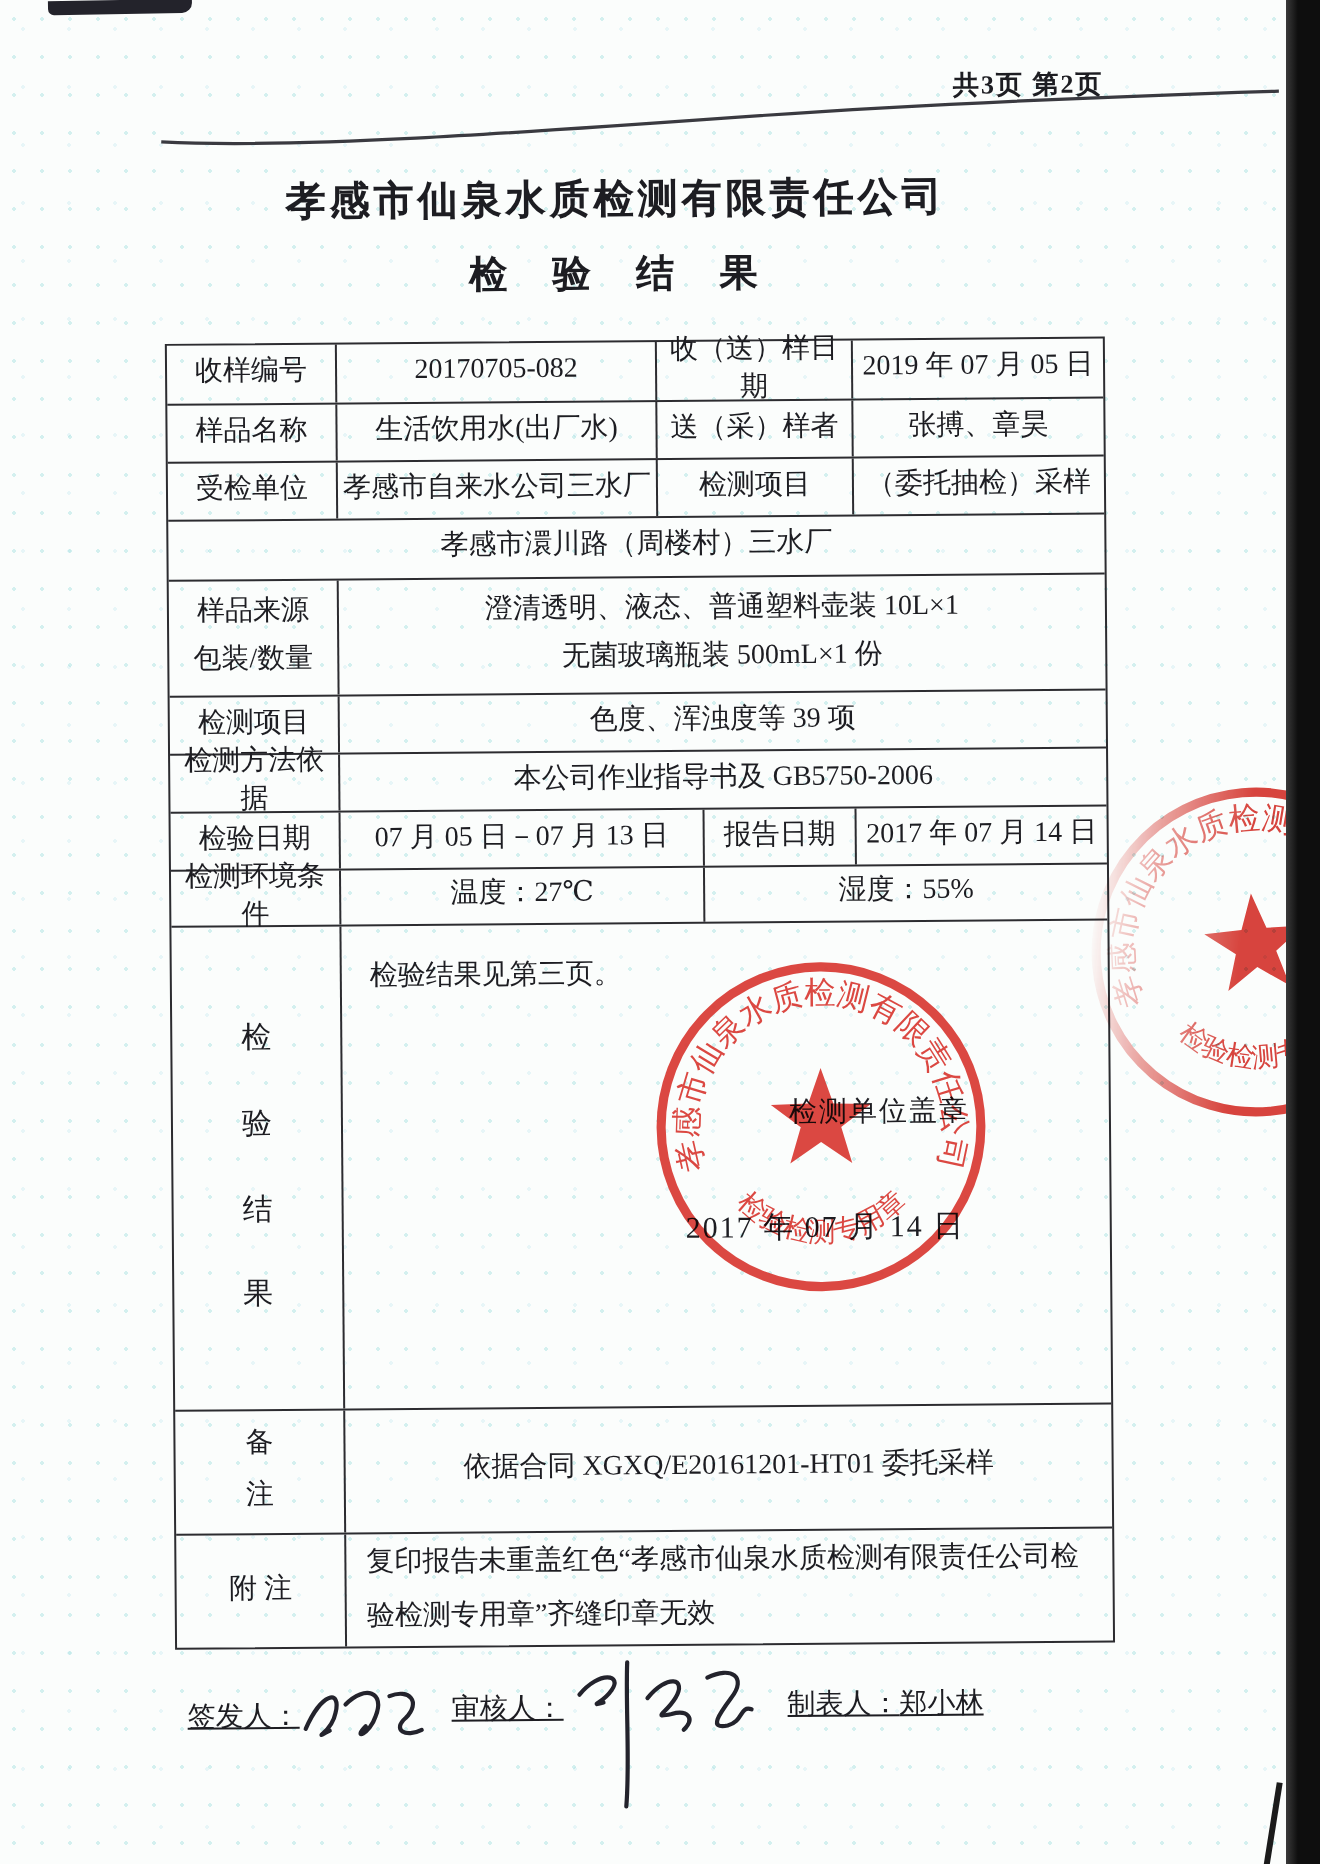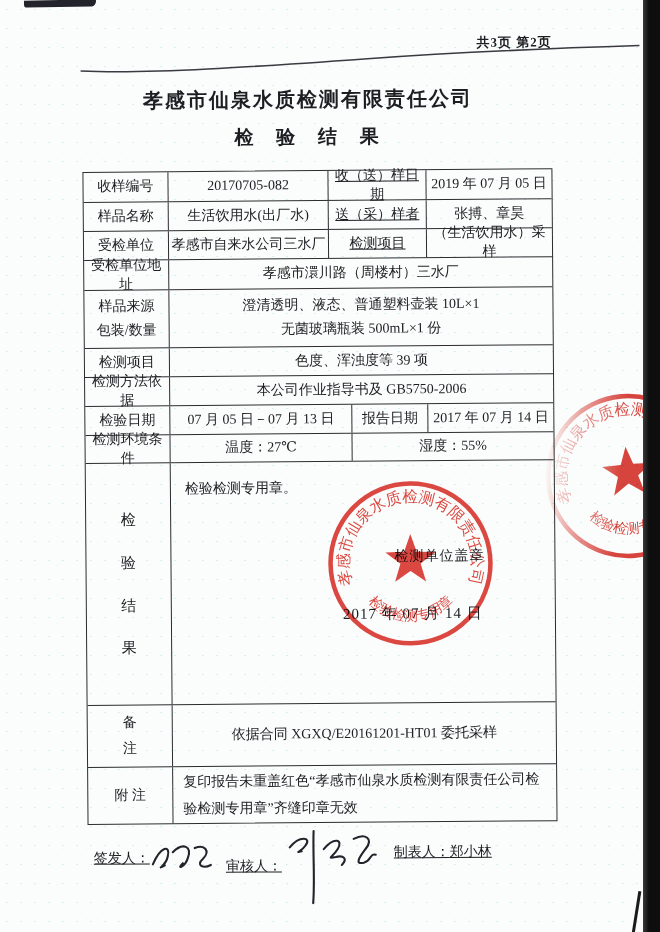--- a/index.html
+++ b/index.html
@@ -20,40 +20,40 @@
   .head-rule{position:absolute;left:0;top:0;width:660px;height:90px;}
   .company{position:absolute;left:0;top:86px;width:620px;text-align:center;font-size:20px;font-weight:bold;letter-spacing:2px;}
   .doc-title{position:absolute;left:0;top:124px;width:626px;text-align:center;font-size:19px;font-weight:bold;letter-spacing:9px;}
 
   .tbl{position:absolute;left:84px;top:170px;width:470px;border:1.6px solid #2c2c30;box-sizing:border-box;}
   .tr{display:flex;border-bottom:1.2px solid #2c2c30;box-sizing:border-box;}
   .tr:last-child{border-bottom:none;}
   .td{border-right:1.2px solid #2c2c30;box-sizing:border-box;display:flex;align-items:center;justify-content:center;
       text-align:center;font-size:14px;line-height:1.35;padding:1px 2px;}
   .td:last-child{border-right:none;}
-  .w85{width:85px;flex:0 0 85px;} .w160{width:160px;flex:0 0 160px;} .w98{width:98px;flex:0 0 98px;text-decoration:underline;}
+  .w85{width:85px;flex:0 0 85px;} .w160{width:160px;flex:0 0 160px;} .w98{width:98px;flex:0 0 98px;}
   .w127{flex:1 1 auto;} .w182{width:182px;flex:0 0 182px;} .w76{width:76px;flex:0 0 76px;} .wrest{flex:1 1 auto;}
   .h30{height:30px;} .h29{height:29px;} .h28{height:28px;} .h58{height:58px;} .h242{height:242px;} .h62{height:62px;} .h56{height:56px;}
   .two-line{flex-direction:column;justify-content:space-around;padding:4px 2px;}
   .vlabel{flex-direction:column;justify-content:space-evenly;padding:24px 0;font-size:15px;}
   .result-cell{align-items:flex-start;justify-content:flex-start;text-align:left;padding:17px 0 0 14px;position:relative;}
   .note-cell{justify-content:flex-start;text-align:left;padding:4px 10px;line-height:1.95;}
 
   .stamp-caption{position:absolute;left:393px;top:548px;font-size:14px;letter-spacing:1px;z-index:2;}
   .stamp-date{position:absolute;left:341px;top:605px;font-size:15px;letter-spacing:1px;z-index:2;}
 
   .seal{position:absolute;color:#d93a33;mix-blend-mode:multiply;}
   .main-seal{left:323px;top:478px;width:172px;height:172px;opacity:.93;z-index:3;}
   .edge-seal{left:542px;top:390px;width:172px;height:172px;opacity:.95;z-index:3;transform:rotate(-5deg);
     -webkit-mask-image:linear-gradient(100deg, transparent 8%, rgba(0,0,0,.5) 24%, #000 46%);
     mask-image:linear-gradient(100deg, transparent 8%, rgba(0,0,0,.5) 24%, #000 46%);}
 
   .footer{position:absolute;left:0;top:843px;width:560px;font-size:14px;z-index:2;}
   .f-item{position:absolute;white-space:nowrap;text-decoration:underline;}
-  .f1{left:90px;top:5px;} .f2{left:222px;top:14px;} .f3{left:390px;top:1px;}
+  .f1{left:90px;top:5px;} .f2{left:222px;top:2px;} .f3{left:390px;top:1px;}
   .sig{position:absolute;}
   .sig1{left:141px;top:-10px;} .sig2{left:274px;top:-18px;}
   .sig path{stroke:#23232c;stroke-width:2.1;fill:none;stroke-linecap:round;}
 
   .edge-strip{position:absolute;right:0;top:0;width:17px;height:932px;background:linear-gradient(to right,#3a3a3a,#0e0e0e 35%);z-index:6;}
   .smudge{position:absolute;left:24px;top:0;width:72px;height:7px;background:#23232b;border-radius:0 0 5px 3px;transform:rotate(-1deg);z-index:7;}
   .corner-tick{position:absolute;left:635px;top:891px;width:2.5px;height:43px;background:#1b1b1b;transform:rotate(9deg);z-index:5;}
 </style>
 </head>
 <body>
@@ -80,24 +80,23 @@
       <div class="tr h29">
         <div class="td w85">样品名称</div>
         <div class="td w160">生活饮用水(出厂水)</div>
         <div class="td w98">送（采）样者</div>
         <div class="td w127">张搏、章昊</div>
       </div>
       <div class="tr h29">
         <div class="td w85">受检单位</div>
         <div class="td w160">孝感市自来水公司三水厂</div>
         <div class="td w98">检测项目</div>
-        <div class="td w127">（生活饮用水）采样</div>
+        <div class="td w127">（委托抽检）采样</div>
       </div>
       <div class="tr h30">
-        <div class="td w85">受检单位地址</div>
         <div class="td wrest">孝感市澴川路（周楼村）三水厂</div>
       </div>
       <div class="tr h58">
         <div class="td w85 two-line">
           <span>样品来源</span>
           <span>包装/数量</span>
         </div>
         <div class="td wrest two-line">
           <span>澄清透明、液态、普通塑料壶装 10L×1</span>
           <span>无菌玻璃瓶装 500mL×1 份</span>
@@ -123,21 +122,21 @@
         <div class="td wrest">湿度：55%</div>
       </div>
       <div class="tr h242">
         <div class="td w85 vlabel">
           <span>检</span>
           <span>验</span>
           <span>结</span>
           <span>果</span>
         </div>
         <div class="td wrest result-cell">
-          <span>检验检测专用章。</span>
+          <span>检验结果见第三页。</span>
         </div>
       </div>
       <div class="tr h62">
         <div class="td w85 two-line">
           <span>备</span>
           <span>注</span>
         </div>
         <div class="td wrest">依据合同 XGXQ/E20161201-HT01 委托采样</div>
       </div>
       <div class="tr h56">

